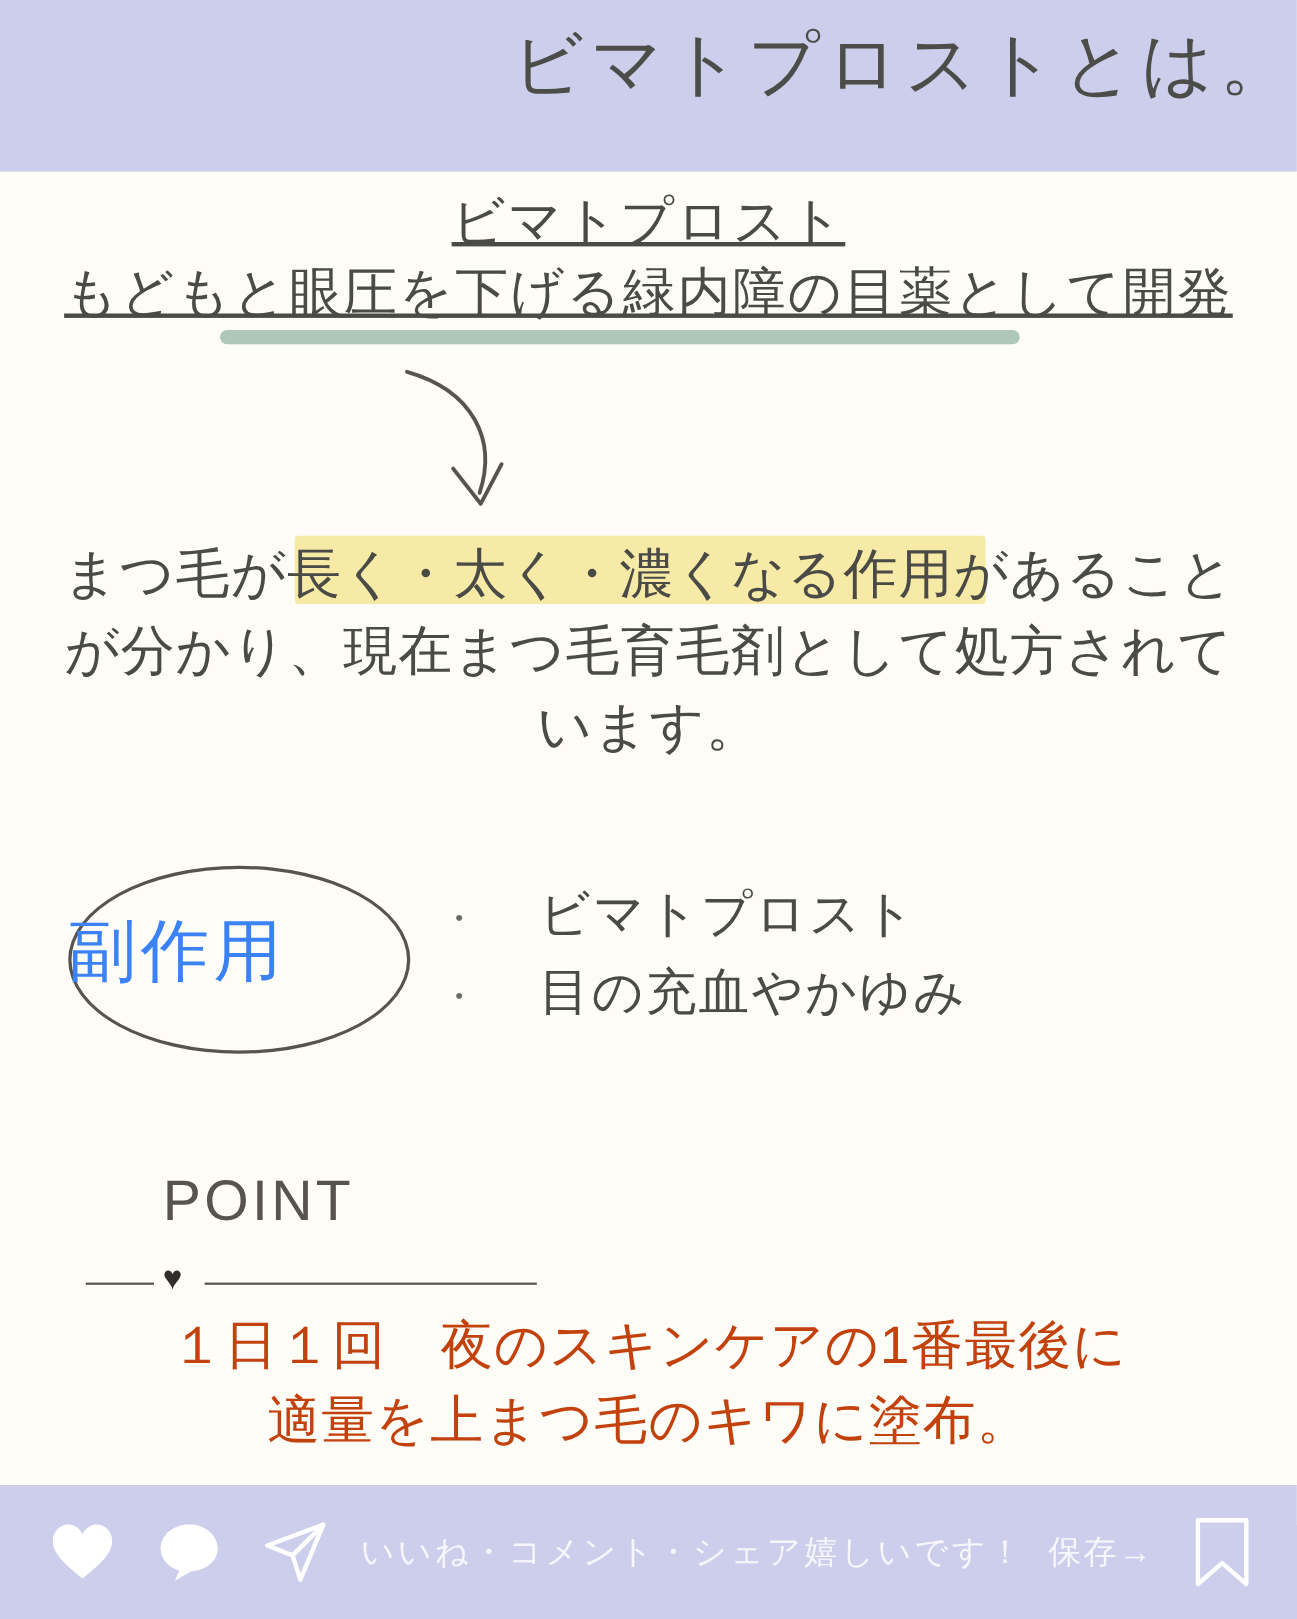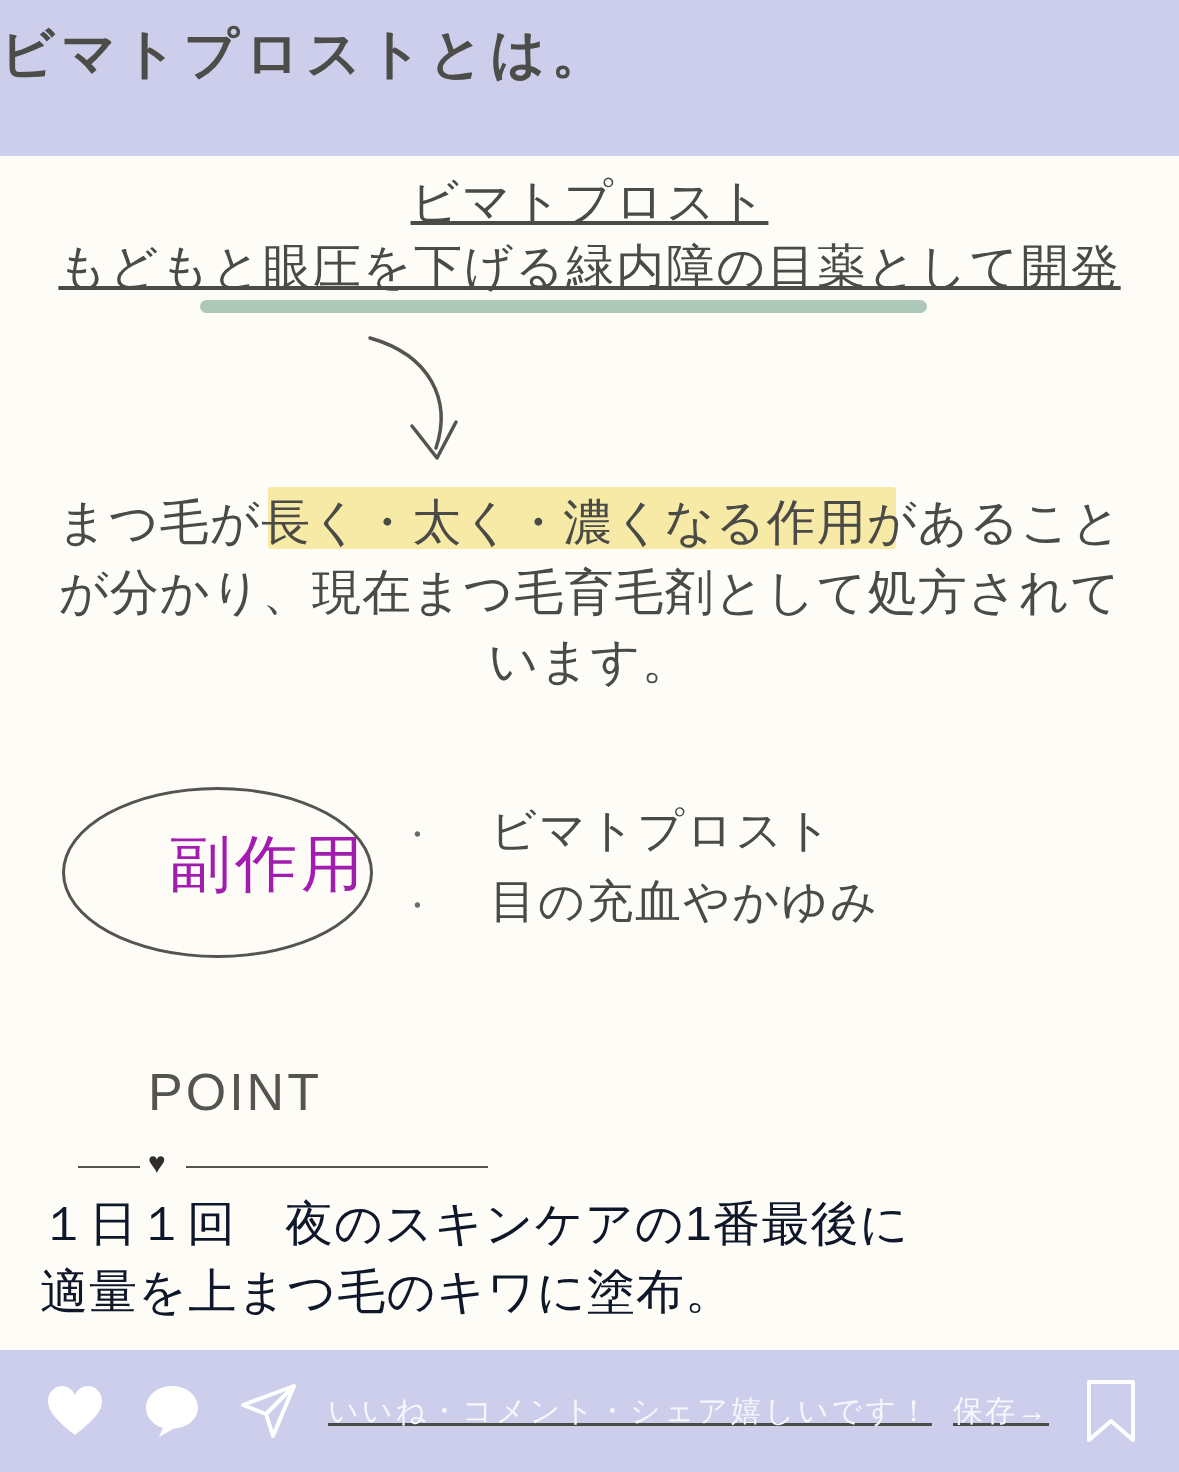--- a/index.html
+++ b/index.html
@@ -29,25 +29,25 @@
     top: 0;
     width: 1179px;
     height: 156px;
     background: #ccceec;
   }
   .header-title {
     position: absolute;
     left: 0;
     top: 26px;
     width: 1179px;
-    text-align: left;
-    font-size: 54px;
+    text-align: right;
+    font-size: 64px;
     letter-spacing: 6px;
     color: #4c4c48;
-    font-weight: 700;
+    font-weight: 400;
     line-height: 1;
   }
   
   .intro {
     position: absolute;
     left: 0;
     top: 170px;
     width: 1179px;
     text-align: center;
     font-size: 48px;
@@ -103,24 +103,24 @@
     width: 305px;
     height: 165px;
     border: 3px solid #55544f;
     border-radius: 50%;
   }
   .ellipse-label {
     position: absolute;
     left: 62px;
     top: 822px;
     width: 305px;
-    text-align: right;
+    text-align: left;
     font-size: 62px;
     letter-spacing: 4px;
-    color: #a21caf;
+    color: #3b82f6;
   }
   .se-list {
     position: absolute;
     left: 400px;
     top: 795px;
     width: 700px;
   }
   .se-item {
     display: flex;
     align-items: baseline;
@@ -165,37 +165,36 @@
     top: -7px;
     font-size: 30px;
     color: #2f2e2b;
     line-height: 1;
   }
   .point-text {
     position: absolute;
     left: 40px;
     top: 1190px;
     width: 1100px;
-    text-align: left;
+    text-align: center;
     font-size: 48px;
     line-height: 1.42;
     letter-spacing: 1px;
-    color: #0f172a;
+    color: #c2410c;
   }
   
   .footer-band {
     position: absolute;
     left: 0;
     bottom: 0;
     width: 1179px;
     height: 122px;
     background: #ccceec;
     display: flex;
     align-items: center;
-    text-decoration: underline;
   }
   .footer-icons {
     display: flex;
     align-items: center;
     gap: 40px;
     margin-left: 46px;
   }
   .footer-caption {
     margin-left: 30px;
     font-size: 30px;

